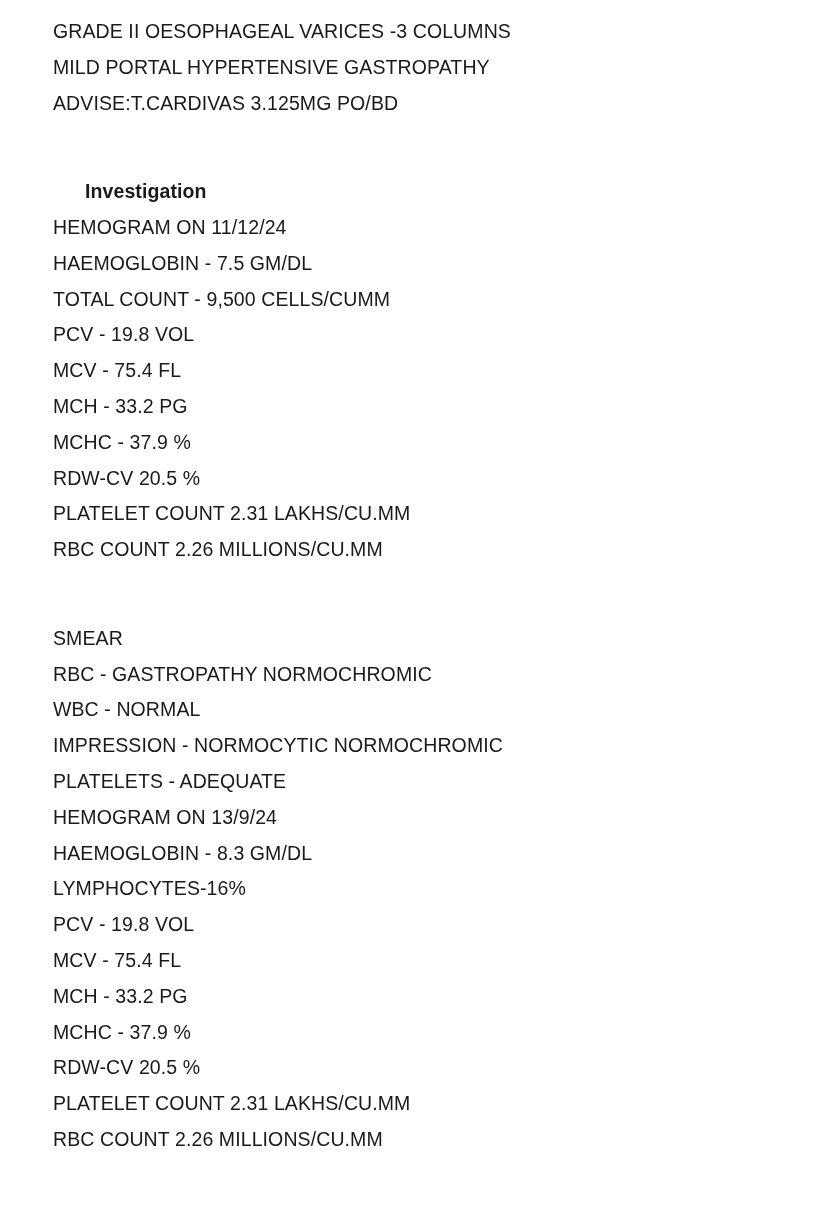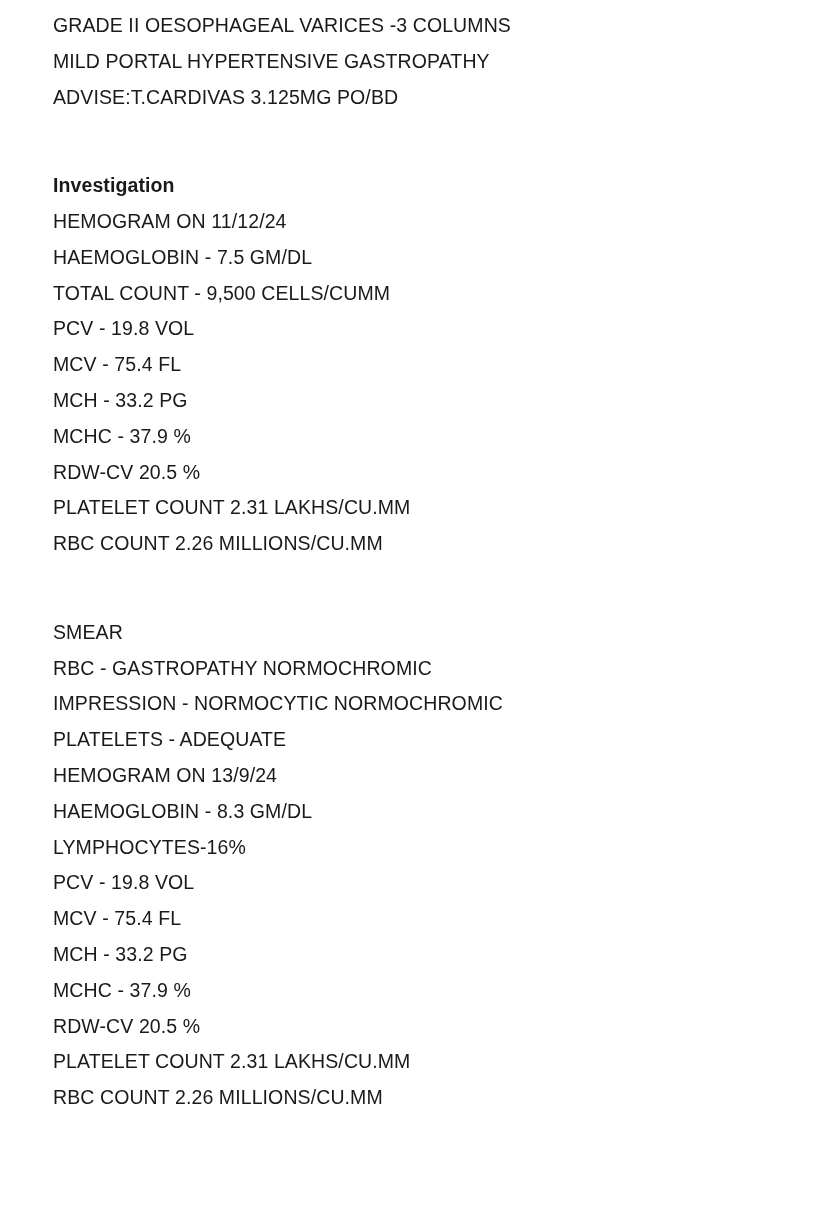--- a/index.html
+++ b/index.html
@@ -12,32 +12,33 @@
     height: 1228px;
     font-family: "Liberation Sans", sans-serif;
     color: #000000;
     -webkit-font-smoothing: antialiased;
   }
   .page {
     position: relative;
     width: 691px;
     height: 1228px;
     box-sizing: border-box;
-    padding: 8px 40px 0 53px;
+    padding: 14px 40px 0 53px;
     overflow: hidden;
   }
   .line {
     font-size: 19.5px;
     line-height: 35.8px;
     letter-spacing: 0.1px;
     white-space: pre;
     color: #1a1a1a;
   }
   .line.bold {
     font-weight: bold;
+    margin-left: 32px;
   }
   .spacer-block {
     height: 35.8px;
   }
   .spacer-small {
     height: 17px;
   }
 </style>
 </head>
 <body>
@@ -67,20 +68,21 @@
     <div class="line">PLATELET COUNT 2.31 LAKHS/CU.MM</div>
     <div class="line">RBC COUNT 2.26 MILLIONS/CU.MM</div>
   </div>
 
   <div class="spacer-block"></div>
   <div class="spacer-small"></div>
 
   <div>
     <div class="line">SMEAR</div>
     <div class="line">RBC - GASTROPATHY NORMOCHROMIC</div>
+    <div class="line">WBC - NORMAL</div>
     <div class="line">IMPRESSION - NORMOCYTIC NORMOCHROMIC</div>
     <div class="line">PLATELETS - ADEQUATE</div>
     <div class="line">HEMOGRAM ON 13/9/24</div>
     <div class="line">HAEMOGLOBIN - 8.3 GM/DL</div>
     <div class="line">LYMPHOCYTES-16%</div>
     <div class="line">PCV - 19.8 VOL</div>
     <div class="line">MCV - 75.4 FL</div>
     <div class="line">MCH - 33.2 PG</div>
     <div class="line">MCHC - 37.9 %</div>
     <div class="line">RDW-CV 20.5 %</div>

